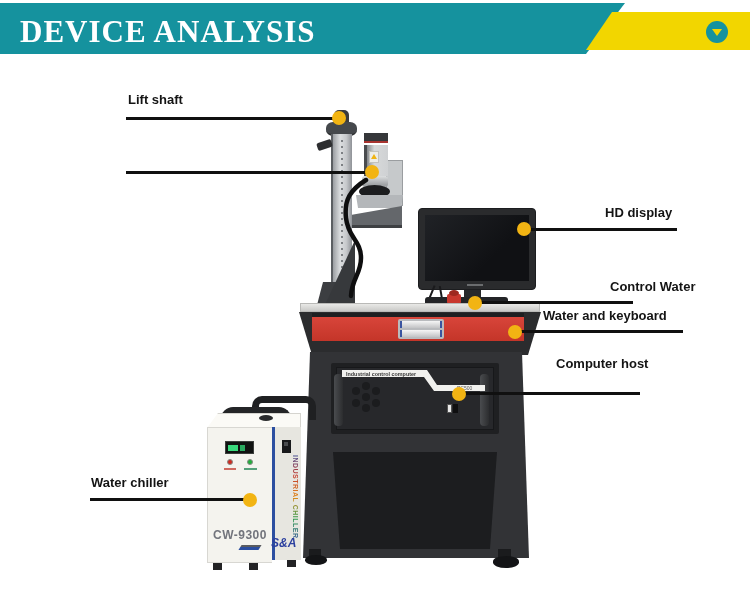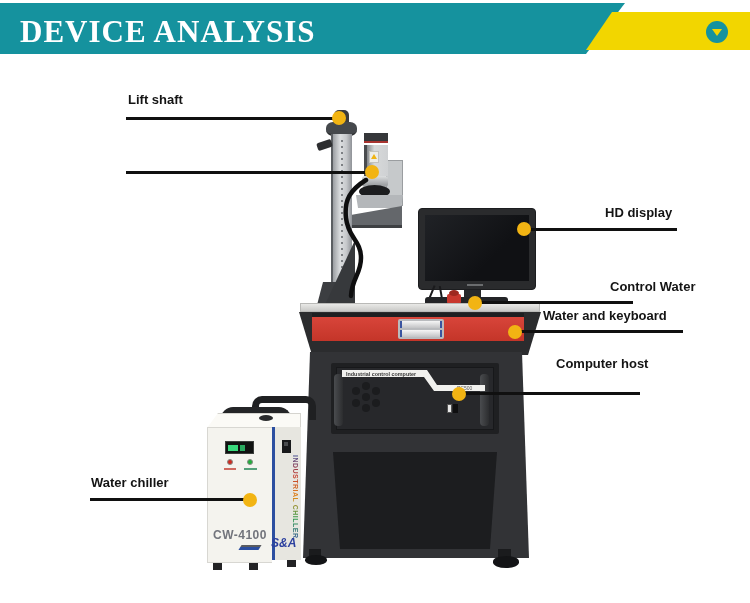--- a/index.html
+++ b/index.html
@@ -244,21 +244,21 @@
   <div id="ch-front"></div>
   <div id="ch-side"></div>
   <div id="ch-disp">
     <span id="ch-seg1"></span>
     <span id="ch-seg2"></span>
   </div>
   <div id="ch-led-r"></div>
   <div id="ch-led-g"></div>
   <div id="ch-lab-r"></div>
   <div id="ch-lab-g"></div>
-  <div id="ch-model">CW-4100</div>
+  <div id="ch-model">CW-9300</div>
   <div id="ch-logo"></div>
   <div id="ch-side-txt">INDUSTRIAL CHILLER</div>
   <div id="ch-brand">S&amp;A</div>
   <div id="ch-sw">
       <i></i>
     </div>
   <div class="ch-foot" id="chf1"></div>
   <div class="ch-foot" id="chf2"></div>
   <div class="ch-foot" id="chf3"></div>
 

